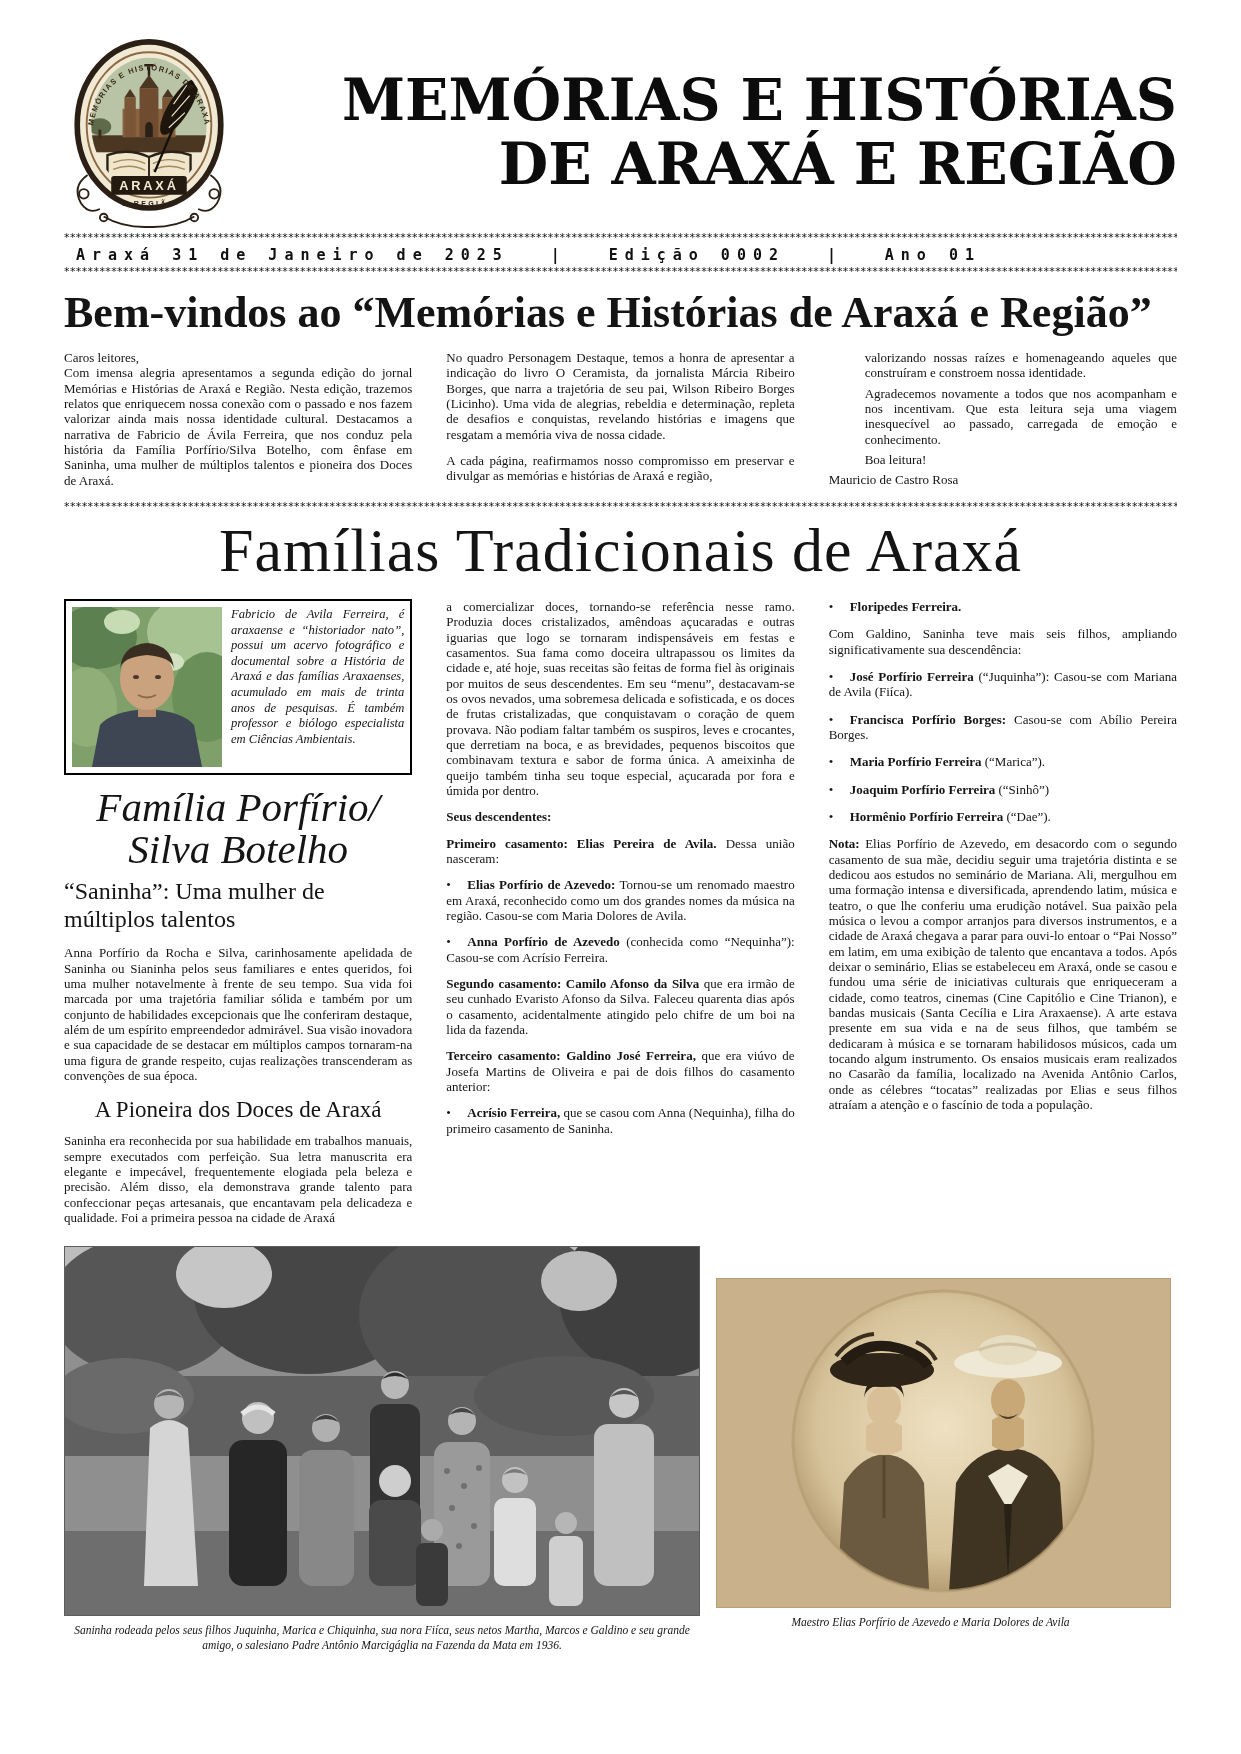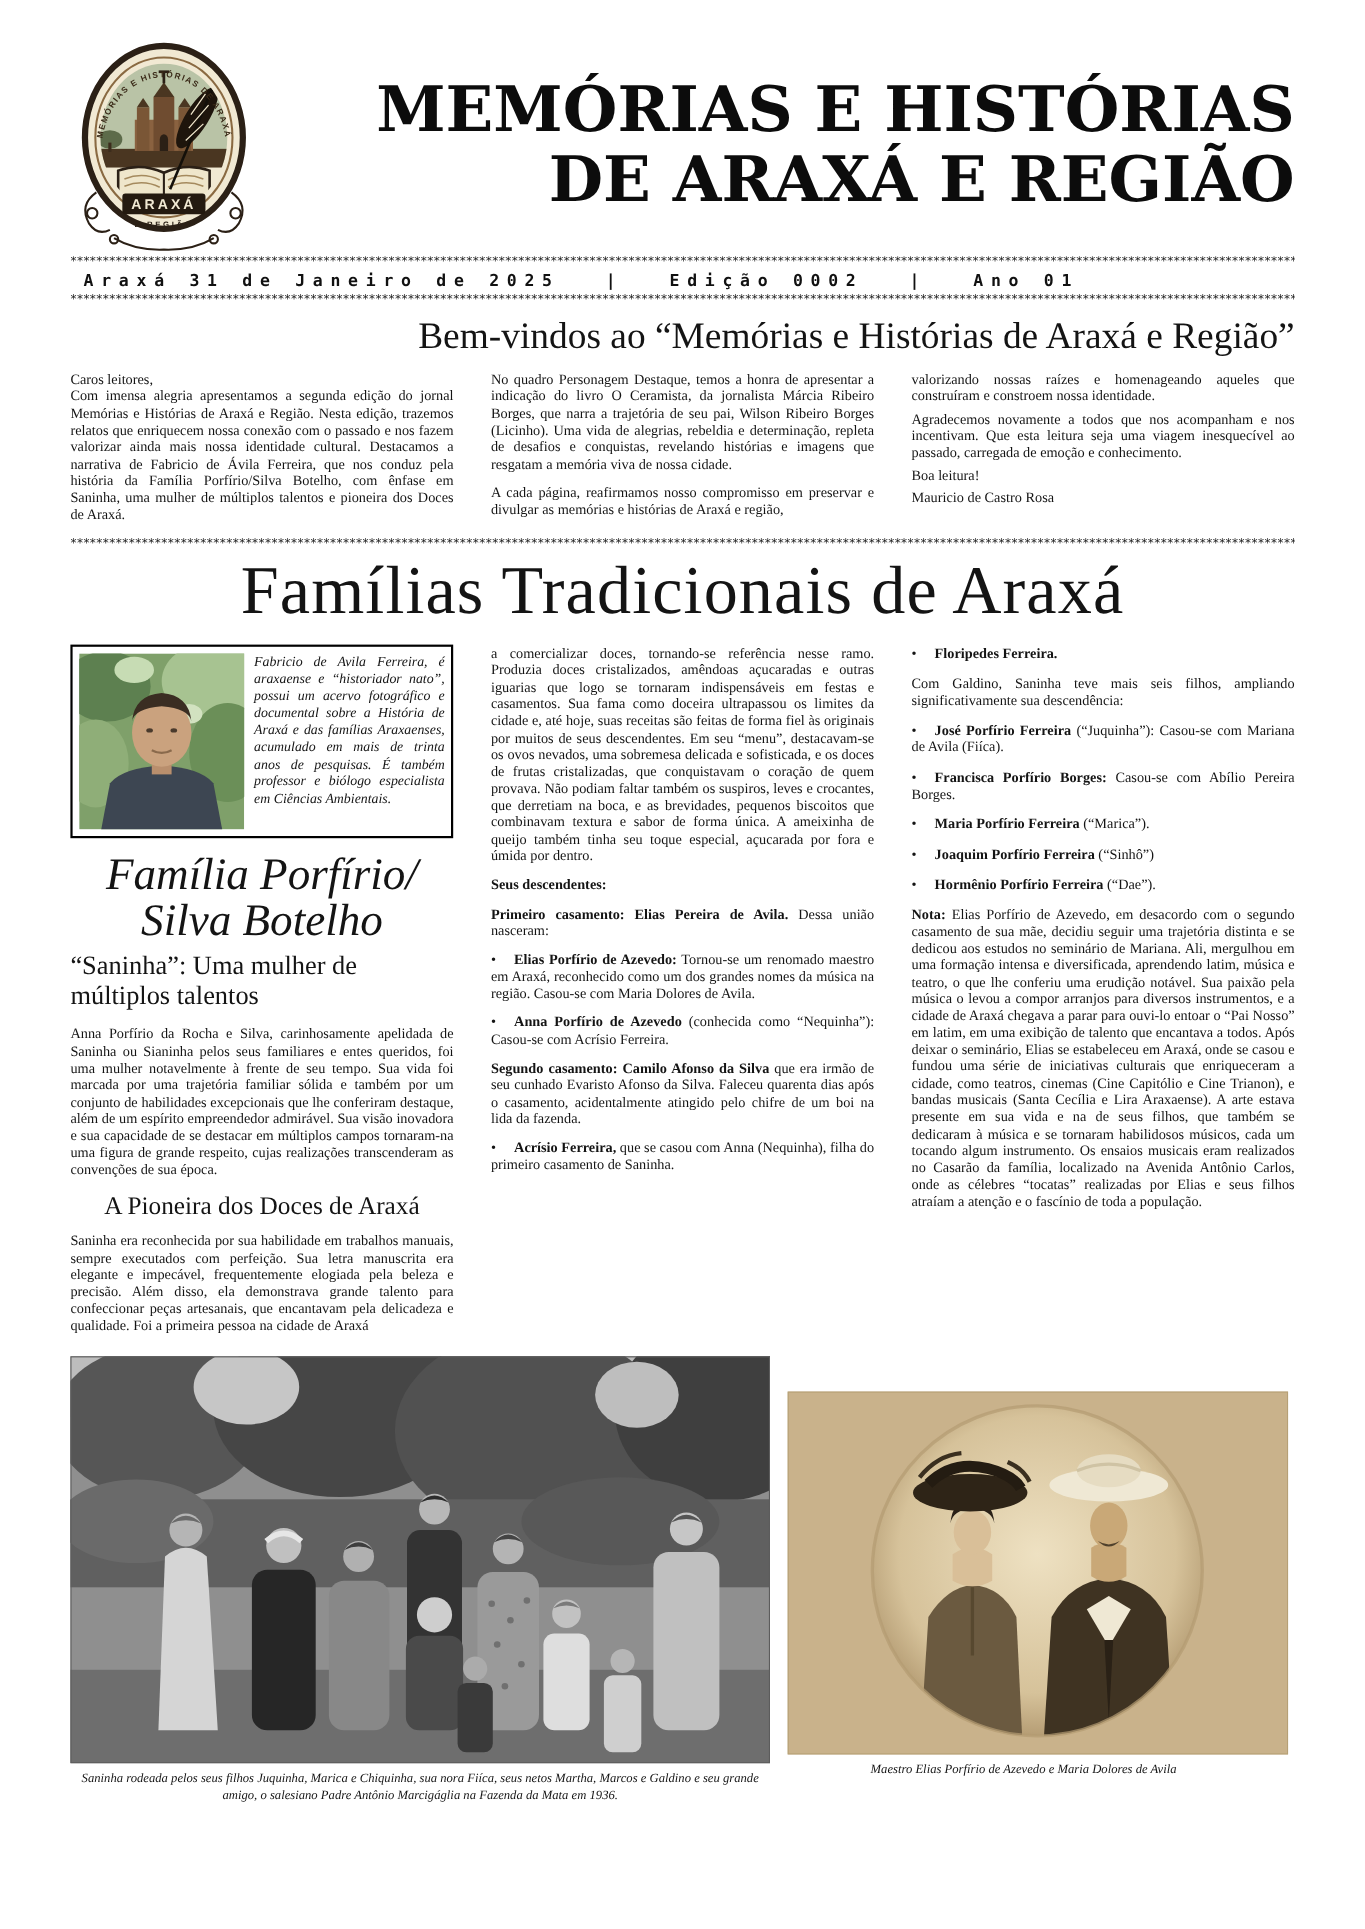--- a/index.html
+++ b/index.html
@@ -15,28 +15,28 @@
 
   
   .stars { font-family:"DejaVu Sans", sans-serif; font-size:11px; line-height:9px; height:10px;
            overflow:hidden; white-space:nowrap; letter-spacing:0.4px; color:#111; margin:3px 0; }
 
   
   .dateline { display:flex; justify-content:space-between; width:905px;
               font-family:"DejaVu Sans Mono", monospace; font-weight:bold; font-size:15px;
               letter-spacing:7px; color:#111; margin:1px 0 1px 12px; }
 
-  .welcome-title { font-size:34px; font-weight:normal; text-align:right; margin:10px 0 12px; }
+  .welcome-title { font-size:44px; font-weight:bold; text-align:left; margin:10px 0 12px; }
 
   .cols { display:flex; gap:34px; }
   .col  { flex:1 1 0; min-width:0; }
 
   p.bt { font-size:13px; line-height:1.18; text-align:justify; margin:0 0 11px 0; }
   p.nm { margin-bottom:0; }
-  p.sm { margin-bottom:5px; }
+  p.sm { margin-bottom:5px;margin-left:36px; }
   .b   { font-weight:bold; }
   .bm  { display:inline-block; width:21px; }
 
   .headline { font-size:62px; font-weight:normal; text-align:center; letter-spacing:1px;
               margin:6px 0 16px; line-height:1.05; }
 
   .bio-box  { border:2px solid #000000; padding:6px; display:flex; gap:9px; margin-bottom:10px; }
   .bio-photo { width:150px; height:160px; flex:none; display:block; }
   .bio-text { font-style:italic; font-size:12.6px; line-height:1.24; text-align:justify; }
 
@@ -189,20 +189,21 @@
       <p class="bt b">Seus descendentes:</p>
 
       <p class="bt"><span class="b">Primeiro casamento: Elias Pereira de Avila.</span><span> Dessa união nasceram:</span></p>
 
       <p class="bt"><span class="bm">•</span><span class="b">Elias Porfírio de Azevedo:</span><span> Tornou-se um renomado maestro em Araxá, reconhecido como um dos grandes nomes da música na região. Casou-se com Maria Dolores de Avila.</span></p>
 
       <p class="bt"><span class="bm">•</span><span class="b">Anna Porfírio de Azevedo</span><span> (conhecida como “Nequinha”): Casou-se com Acrísio Ferreira.</span></p>
 
       <p class="bt"><span class="b">Segundo casamento: Camilo Afonso da Silva</span><span> que era irmão de seu cunhado Evaristo Afonso da Silva. Faleceu quarenta dias após o casamento, acidentalmente atingido pelo chifre de um boi na lida da fazenda.</span></p>
 
+      <p class="bt"><span class="b">Terceiro casamento: Galdino José Ferreira,</span><span> que era viúvo de Josefa Martins de Oliveira e pai de dois filhos do casamento anterior:</span></p>
 
       <p class="bt"><span class="bm">•</span><span class="b">Acrísio Ferreira,</span><span> que se casou com Anna (Nequinha), filha do primeiro casamento de Saninha.</span></p>
     </div>
 
     <div class="col col3">
       <p class="bt"><span class="bm">•</span><span class="b">Floripedes Ferreira.</span><span></span></p>
 
       <p class="bt">Com Galdino, Saninha teve mais seis filhos, ampliando significativamente sua descendência:</p>
 
       <p class="bt"><span class="bm">•</span><span class="b">José Porfírio Ferreira</span><span> (“Juquinha”): Casou-se com Mariana de Avila (Fiíca).</span></p>

